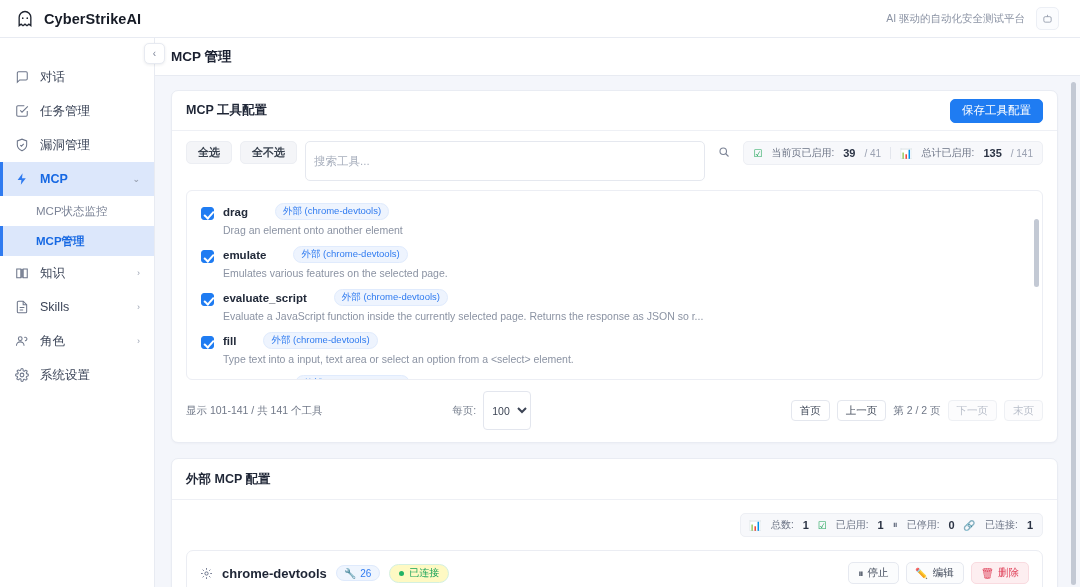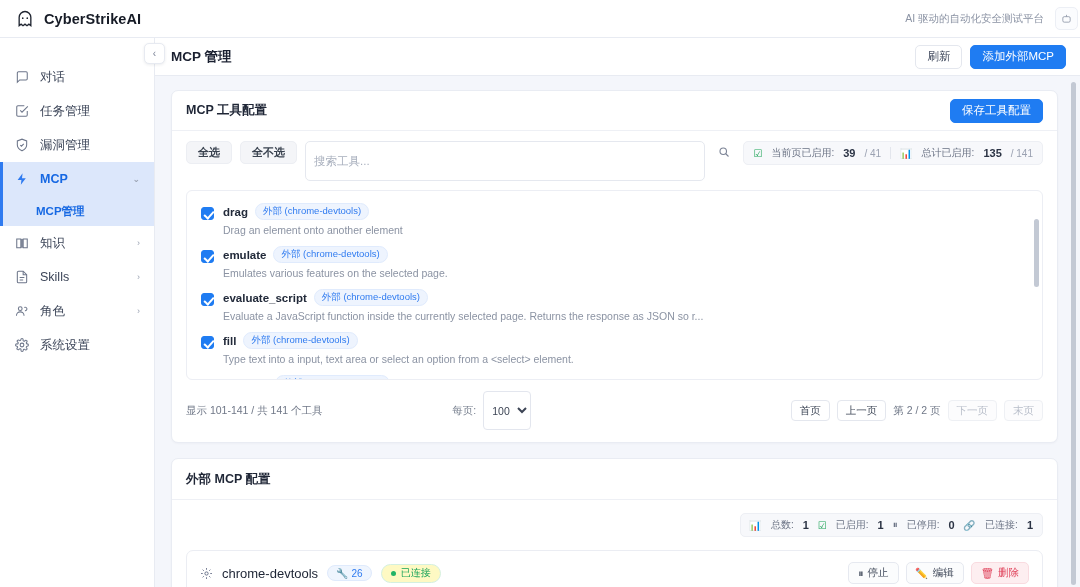--- a/index.html
+++ b/index.html
@@ -10,21 +10,21 @@
     overflow: hidden;
   }
   body { display: flex; flex-direction: column; }
 
   
   .topbar {
     height: 38px; min-height: 38px;
     background: #ffffff;
     border-bottom: 1px solid #e8ebf2;
     display: flex; align-items: center;
-    padding: 0 2px 0 14px;
+    padding: 0 21px 0 14px;
     position: relative; z-index: 30;
   }
   .brand { display: flex; align-items: center; gap: 9px; }
   .brand-logo {
     width: 21px; height: 21px;
     display: flex; align-items: center; justify-content: center;
     color: #1f2430;
   }
   .brand-name {
     font-size: 14.5px; font-weight: bold; color: #161b26;
@@ -185,20 +185,21 @@
     content: ""; left: 1.5px; top: 4.5px; width: 8px; height: 0;
     border: none; border-top: 2px solid #1f7cf2; transform: none;
   }
   .toolmain { min-width: 0; }
   .toolline { display: flex; align-items: center; gap: 7px; }
   .toolname { font-size: 11.5px; font-weight: bold; color: #222a3a; }
   .tagext {
     font-size: 9.5px; color: #2f7bf0; background: #eef4fe;
     border: 1px solid #e0ebfd; border-radius: 9px; padding: 1px 7px;
     white-space: nowrap;
+    margin-left: 20px;
   }
   .tooldesc {
     font-size: 10.5px; color: #8b93a3; margin-top: 4px;
     white-space: nowrap; overflow: hidden; text-overflow: ellipsis;
   }
   .inner-sb {
     position: absolute; right: 3px; top: 28px;
     width: 5px; height: 68px; border-radius: 3px; background: #c3c9d4;
     cursor: pointer;
   }
@@ -229,21 +230,21 @@
     padding: 12px 14px 11px 14px; border-bottom: 1px solid #eef0f5;
     font-size: 12.5px; font-weight: bold; color: #1f2636;
   }
   .sec2-stats { display: flex; justify-content: flex-end; padding: 13px 14px 0 14px; }
   .srv-card {
     margin: 13px 14px 0 14px; border: 1px solid #ebedf3; border-radius: 7px;
     padding: 11px 13px 13px 13px; background: #fff;
   }
   .srv-top { display: flex; align-items: center; gap: 9px; }
   .srv-ico { font-size: 12px; color: #69718a; }
-  .srv-name { font-size: 13px; font-weight: normal; color: #1d2434; }
+  .srv-name { font-size: 13px; font-weight: bold; color: #1d2434; }
   .pill-tools {
     font-size: 10px; color: #2f7bf0; background: #eff5fe;
     border: 1px solid #dfeafc; border-radius: 10px; padding: 1.5px 8px;
     display: flex; align-items: center; gap: 3px;
   }
   .pill-conn {
     font-size: 10px; color: #18a35a; background: #fef9c3;
     border: 1px solid #d4f0e0; border-radius: 10px; padding: 1.5px 9px;
     display: flex; align-items: center; gap: 5px;
   }
@@ -333,20 +334,23 @@
     <div class="nav-item active">
       <span class="nicon">
         <svg width="14" height="14" viewBox="0 0 24 24" fill="currentColor">
             <path d="M13 2L4.5 13.5H11L10 22l8.5-11.5H12z"></path>
           </svg>
       </span>
       <span>MCP</span>
       <span class="nav-caret">⌄</span>
     </div>
 
+    <div class="nav-sub">
+      <span>MCP状态监控</span>
+    </div>
     <div class="nav-sub sel">
       <span>MCP管理</span>
     </div>
 
     <div class="nav-item">
       <span class="nicon">
         <svg width="14" height="14" viewBox="0 0 24 24" fill="none" stroke="currentColor" stroke-width="1.8">
             <path d="M3 5h7v15H3zM14 5h7v15h-7zM12 5v15"></path>
           </svg>
       </span>
@@ -384,24 +388,20 @@
           </svg>
       </span>
       <span>系统设置</span>
     </div>
   </div>
 
   <div class="main">
 
     <div class="page-head">
       <div class="page-title">MCP 管理</div>
-      <div class="page-head-actions">
-        <button class="btn">刷新</button>
-        <button class="btn primary">添加外部MCP</button>
-      </div>
     </div>
 
     <div class="scrollarea">
 
       <div class="card">
         <div class="card-head">
           <div class="card-title">MCP 工具配置</div>
           <div class="card-head-actions">
             <button class="btn primary">保存工具配置</button>
           </div>

